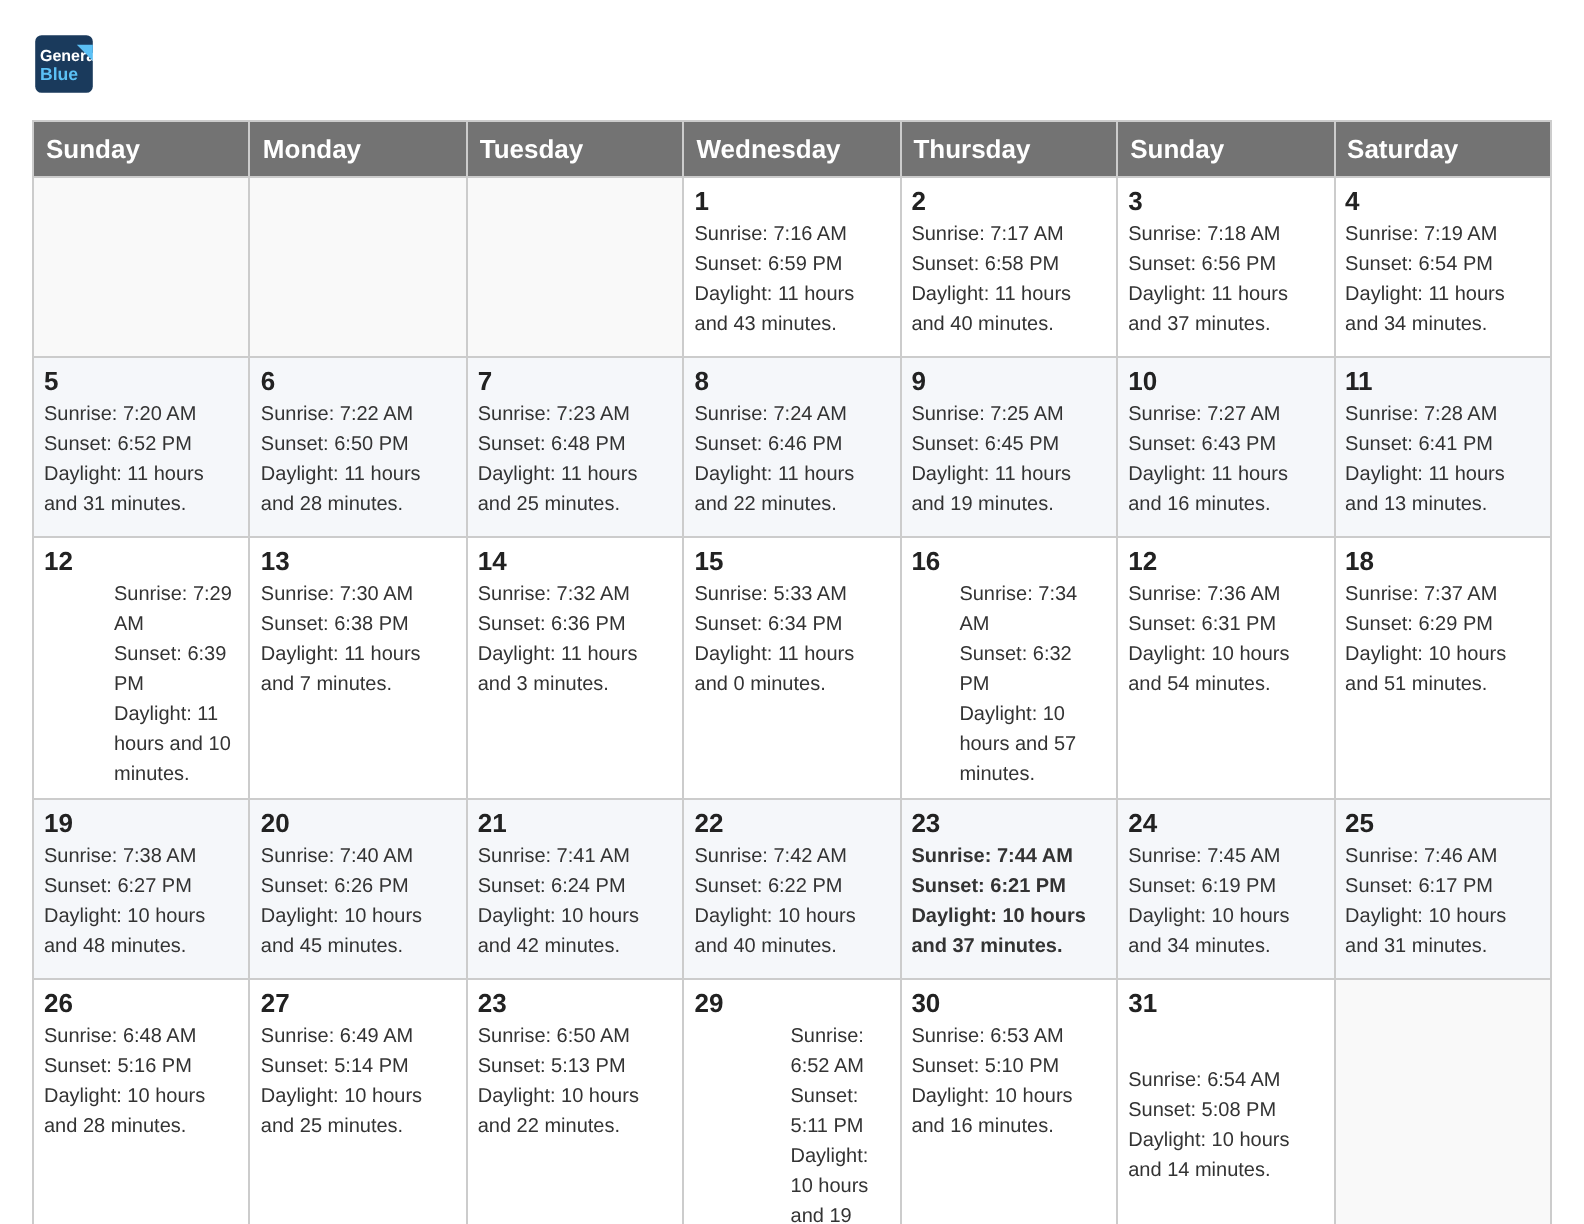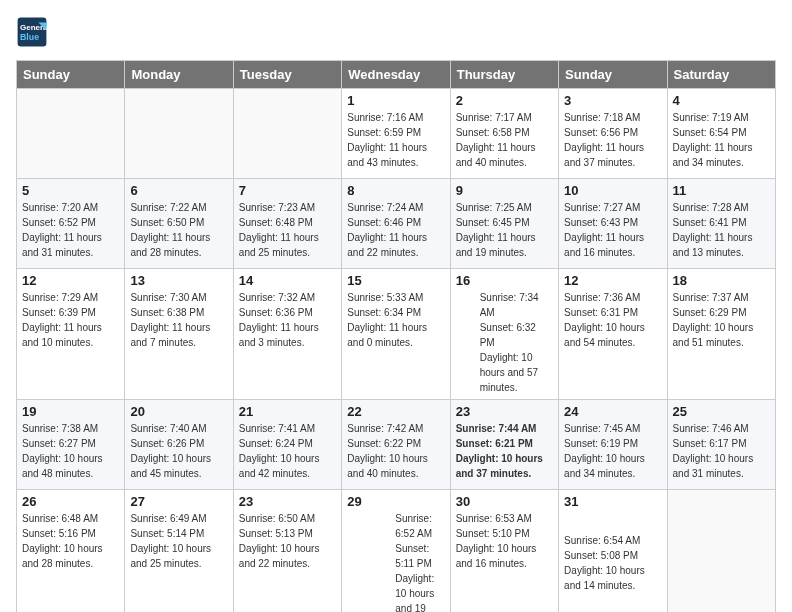--- a/index.html
+++ b/index.html
@@ -188,21 +188,21 @@
         <td>
           <span class="day-num">11</span>
           <div class="day-info" style="white-space: pre-line;">Sunrise: 7:28 AM
 Sunset: 6:41 PM
 Daylight: 11 hours and 13 minutes.</div>
         </td>
       </tr>
       <tr>
         <td>
           <span class="day-num">12</span>
-          <div class="day-info" style="white-space: pre-line;">Sunrise: 7:29 AM
+          <div class="day-info" style="white-space: pre-line; margin-left: 35px;">Sunrise: 7:29 AM
 Sunset: 6:39 PM
 Daylight: 11 hours and 10 minutes.</div>
         </td>
         <td>
           <span class="day-num">13</span>
           <div class="day-info" style="white-space: pre-line;">Sunrise: 7:30 AM
 Sunset: 6:38 PM
 Daylight: 11 hours and 7 minutes.</div>
         </td>
         <td>

